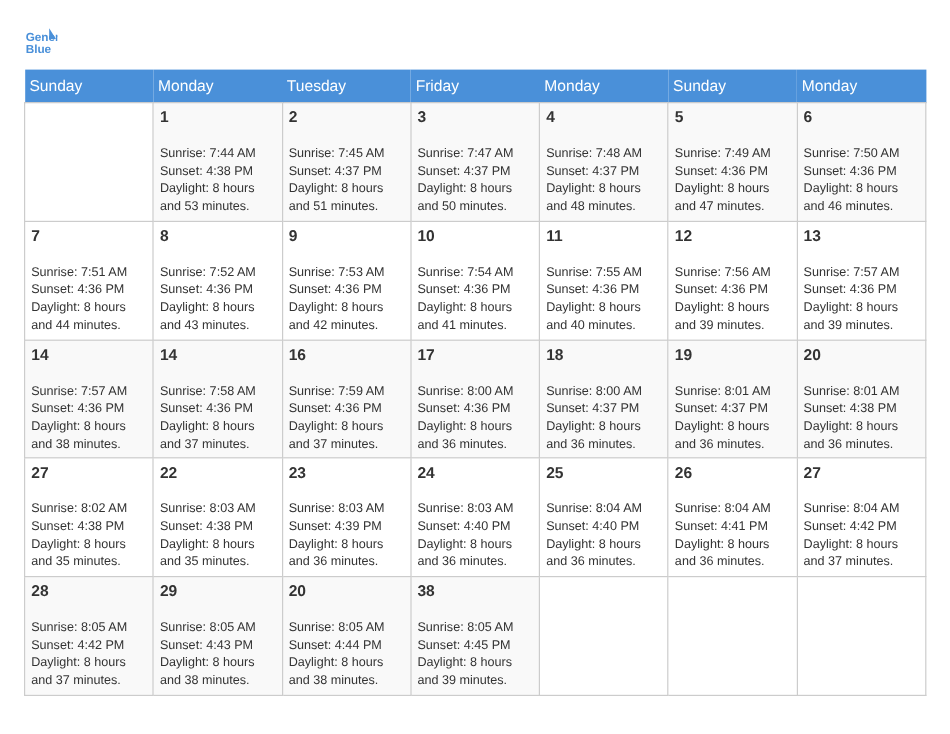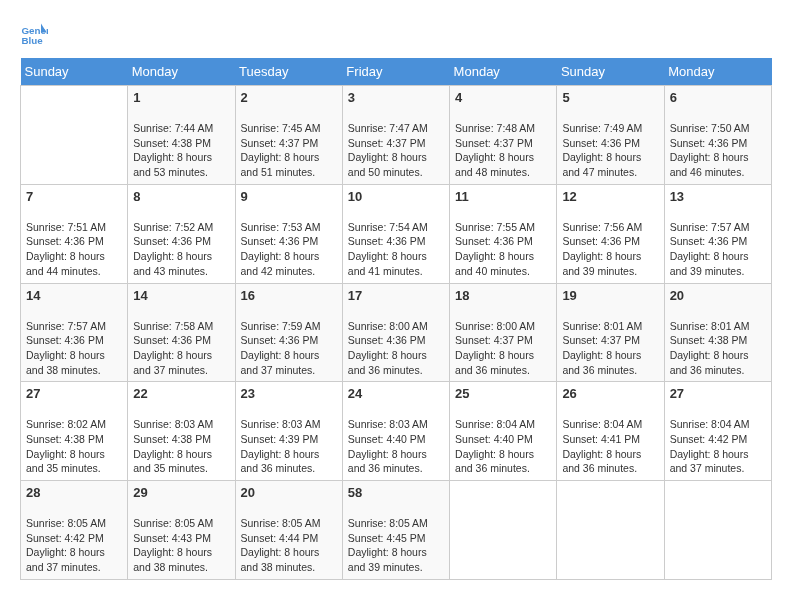--- a/index.html
+++ b/index.html
@@ -355,21 +355,21 @@
         </td>
         <td>
           <div class="day-number">20</div>
           <div class="day-info">
             Sunrise: 8:05 AM<br>
             Sunset: 4:44 PM<br>
             Daylight: 8 hours and 38 minutes.
           </div>
         </td>
         <td>
-          <div class="day-number">58</div>
+          <div class="day-number">38</div>
           <div class="day-info">
             Sunrise: 8:05 AM<br>
             Sunset: 4:45 PM<br>
             Daylight: 8 hours and 39 minutes.
           </div>
         </td>
         <td class="empty-cell"></td>
         <td class="empty-cell"></td>
         <td class="empty-cell"></td>
       </tr>

